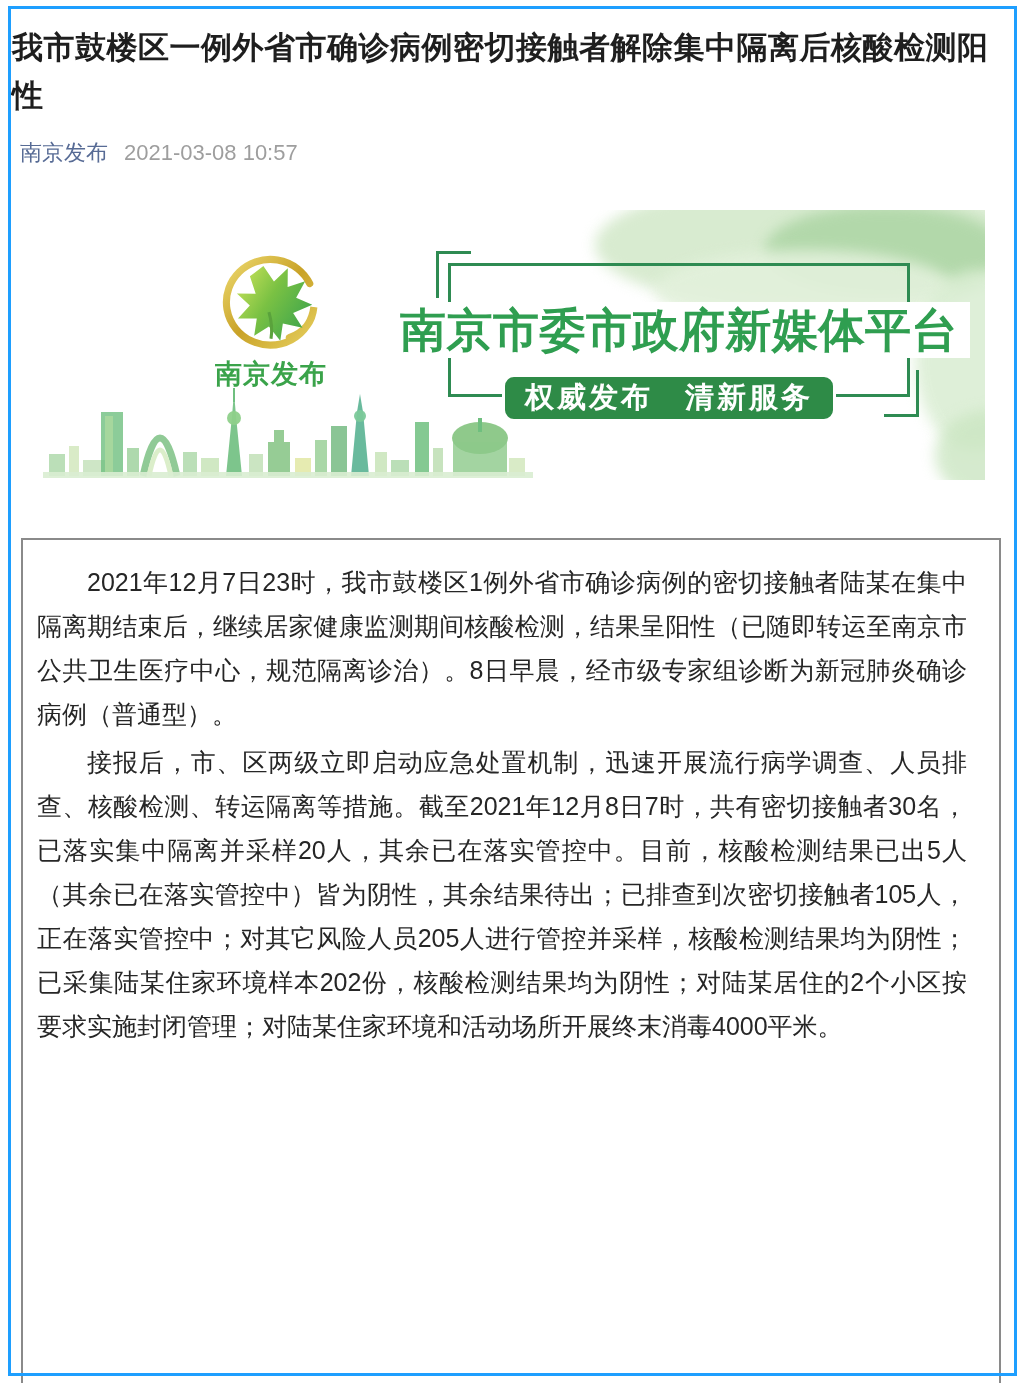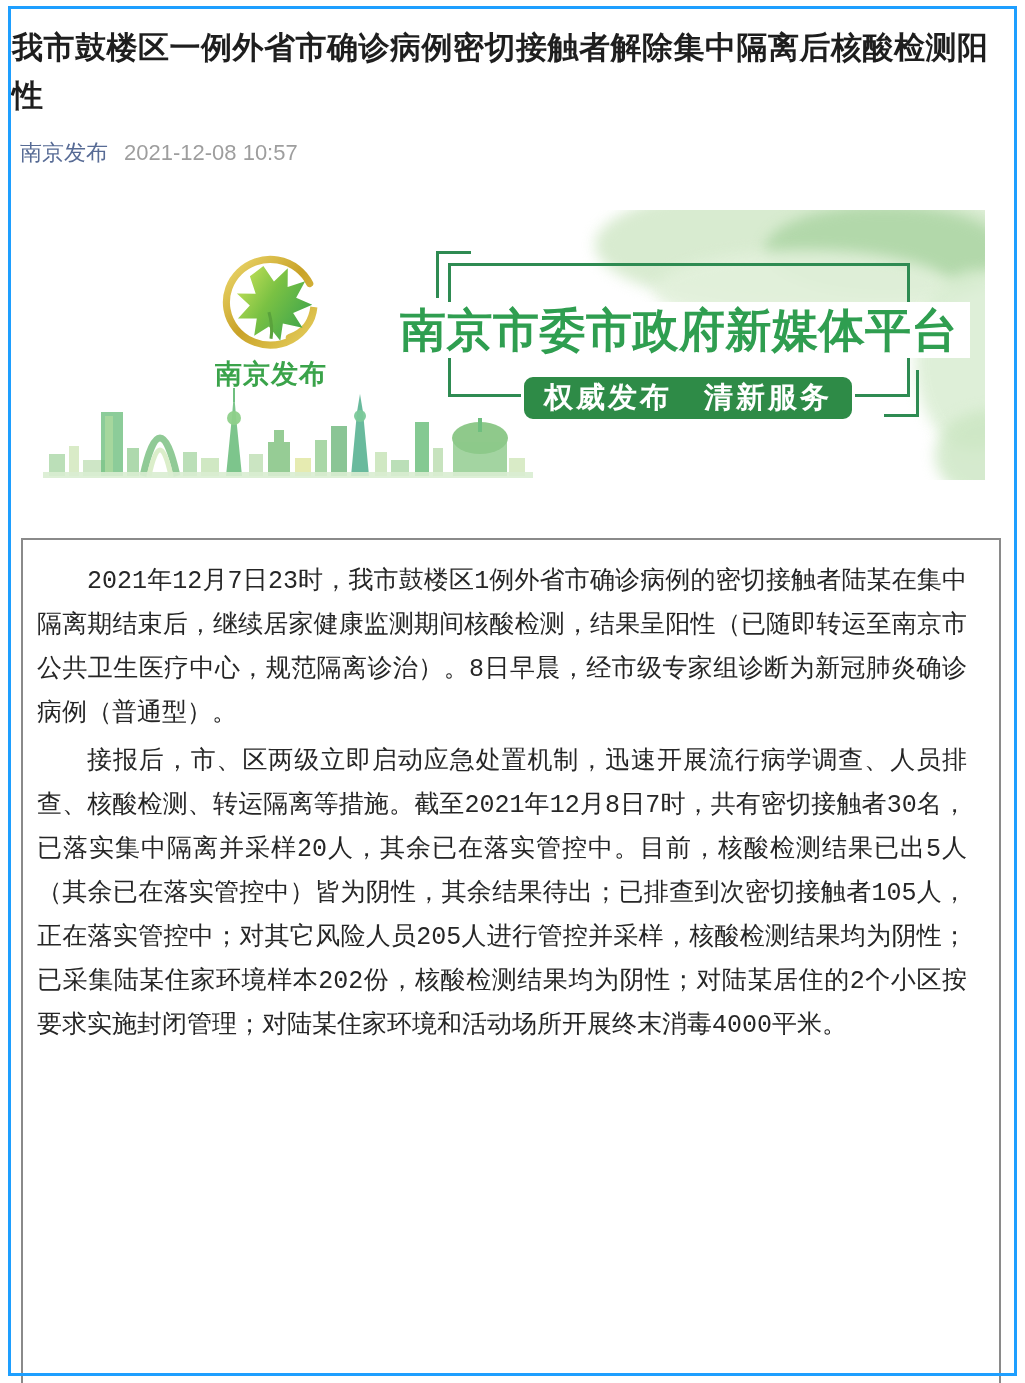--- a/index.html
+++ b/index.html
@@ -56,48 +56,48 @@
   .corner-br{
     position:absolute;left:849px;top:160px;width:32px;height:44px;
     border-right:3px solid #2e8b52;border-bottom:3px solid #2e8b52;
   }
   .banner-headline{
     position:absolute;left:644px;top:92px;transform:translateX(-50%);
     background:#ffffff;padding:0 12px;white-space:nowrap;
     font-size:46px;line-height:56px;font-weight:700;color:#2f9e50;letter-spacing:0.5px;
   }
   .banner-badge{
-    position:absolute;left:653px;top:164px;transform:translateX(-50%);
+    position:absolute;left:634px;top:164px;transform:translateX(-50%);
     background:#2e8b47;border:3px solid #ffffff;border-radius:12px;
     padding:1px 20px 3px;white-space:nowrap;
     font-size:29px;line-height:38px;font-weight:700;color:#ffffff;letter-spacing:3px;
   }
 
   
   .article-box{
     position:absolute;left:21px;top:538px;width:980px;height:900px;
     box-sizing:border-box;border:2px solid #8a8a8a;background:#ffffff;
     padding:20px 32px 40px 14px;
   }
   .article-box p{
     margin:0 0 4px 0;
     font-size:25px;line-height:44px;color:#262626;
     text-indent:2em;text-align:justify;
-    font-family:Liberation Mono, monospace;
+    font-family:Liberation Sans, sans-serif;
   }
 </style>
 </head>
 <body>
 
 <div class="page-frame"></div>
 
 <h1 class="article-title">我市鼓楼区一例外省市确诊病例密切接触者解除集中隔离后核酸检测阳性</h1>
 
 <div class="meta-row">
-  <span class="source-link">南京发布</span><span class="publish-time">2021-12-08 10:57</span>
+  <span class="source-link">南京发布</span><span class="publish-time">2021-03-08 10:57</span>
 </div>
 
 <div class="banner">
   <div class="blob b1"></div>
   <div class="blob b2"></div>
   <div class="blob b3"></div>
   <div class="blob b4"></div>
   <div class="blob b5"></div>
 
   <svg class="logo" viewBox="0 0 100 100">

